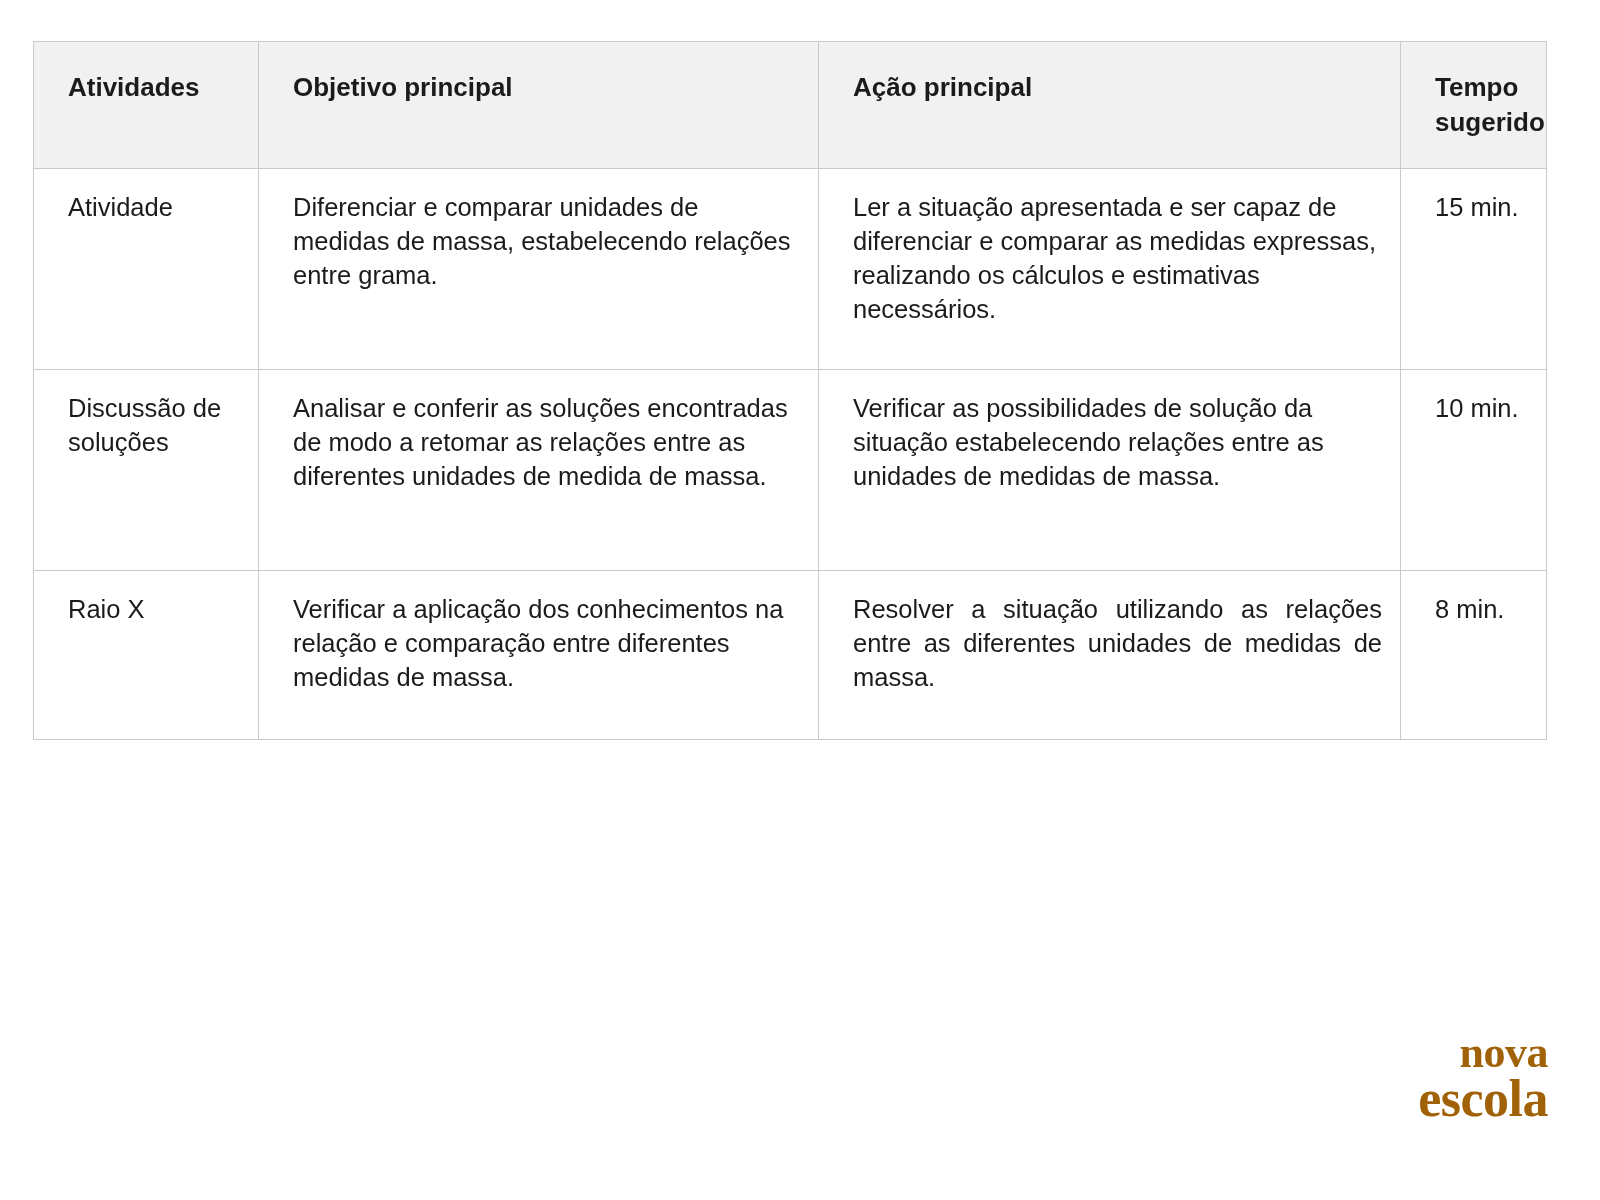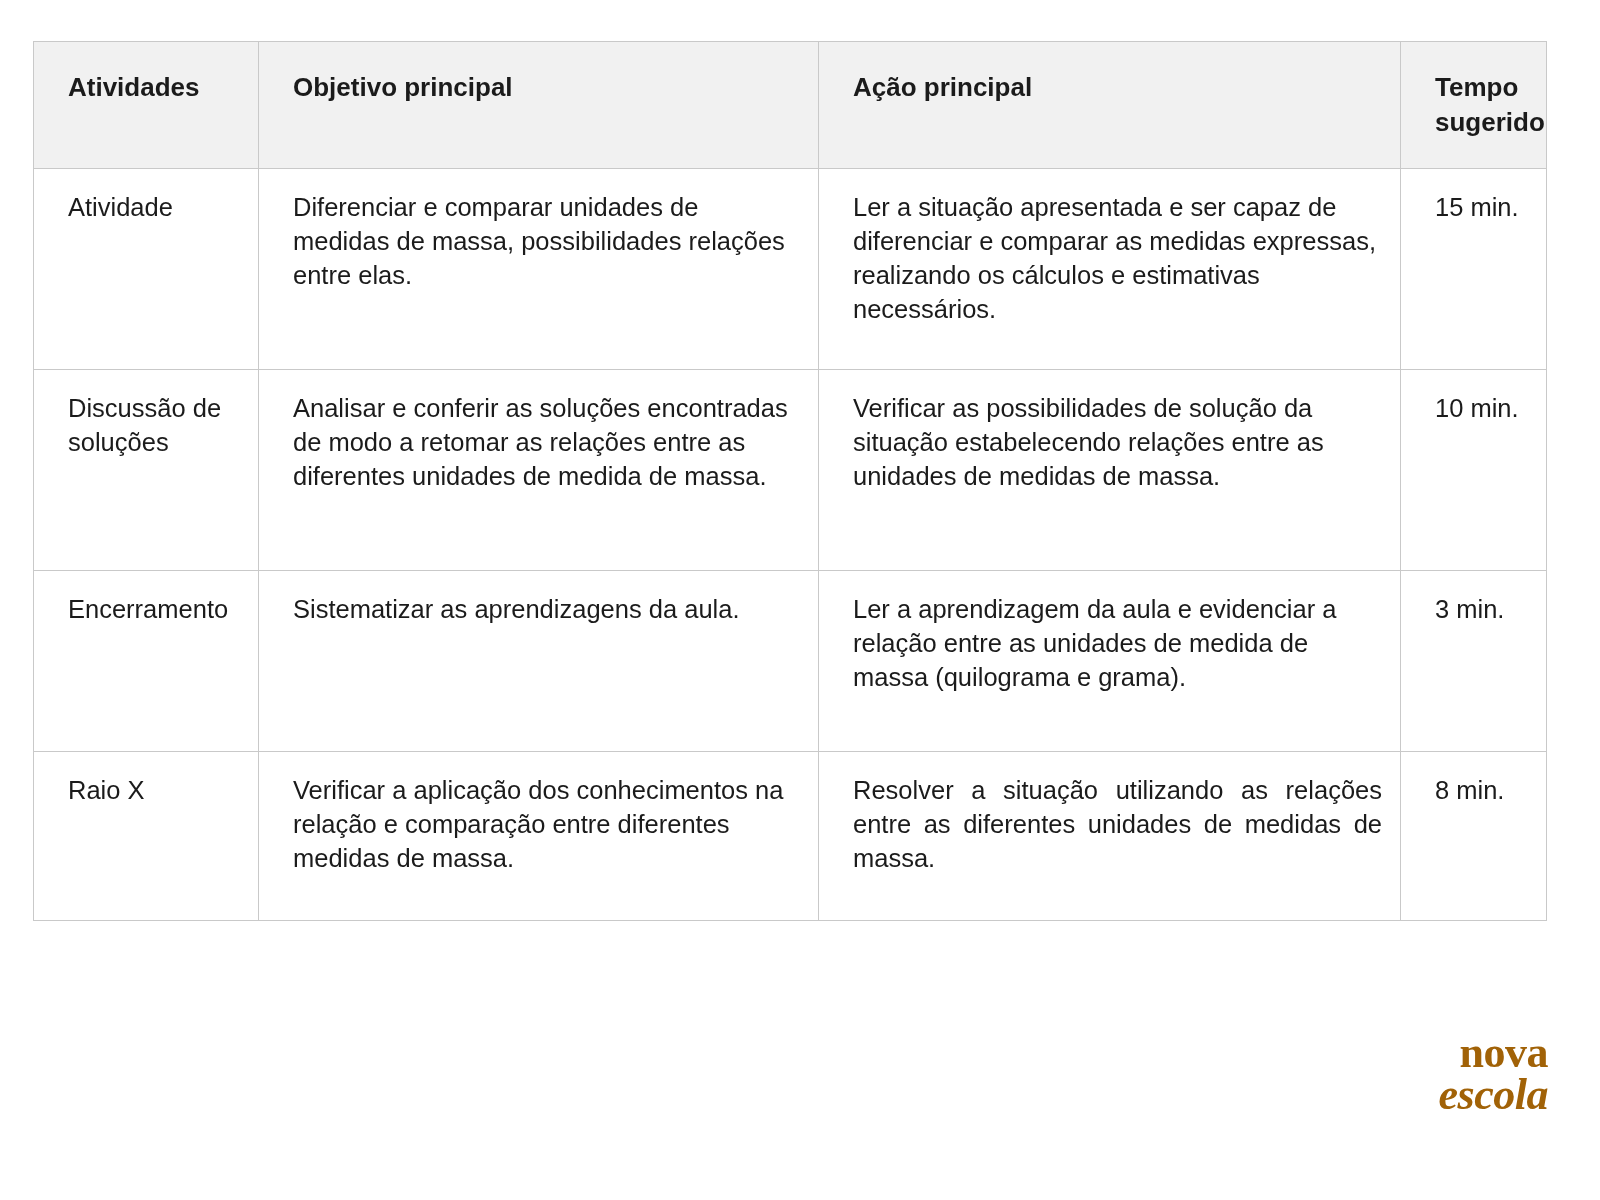--- a/index.html
+++ b/index.html
@@ -79,21 +79,21 @@
     width: 220px;
     text-align: right;
     font-family: "Liberation Serif", serif;
     font-weight: bold;
     color: #a16207;
     line-height: 0.95;
     letter-spacing: -0.5px;
     user-select: none;
   }
   .logo .l1 { font-size: 44px; display: block; }
-  .logo .l2 { font-size: 44px; display: block; font-style: italic; }
+  .logo .l2 { font-size: 52px; display: block; }
 </style>
 </head>
 <body>
 
 <div class="page">
 
   <div class="table-wrap">
     <table class="plan">
       <colgroup>
         <col class="c-atividades">
@@ -107,38 +107,32 @@
           <th>Objetivo principal</th>
           <th>Ação principal</th>
           <th>Tempo sugerido</th>
         </tr>
       </thead>
       <tbody>
 
 
         <tr class="row-atividade">
           <td>Atividade</td>
-          <td>Diferenciar e comparar unidades de medidas de massa, possibilidades relações entre elas.</td>
+          <td>Diferenciar e comparar unidades de medidas de massa, estabelecendo relações entre grama.</td>
           <td>Ler a situação apresentada e ser capaz de diferenciar e comparar as medidas expressas, realizando os cálculos e estimativas necessários.</td>
           <td>15 min.</td>
         </tr>
 
         <tr class="row-discussao">
           <td>Discussão de soluções</td>
           <td>Analisar e conferir as soluções encontradas de modo a retomar as relações entre as diferentes unidades de medida de massa.</td>
           <td>Verificar as possibilidades de solução da situação estabelecendo relações entre as unidades de medidas de massa.</td>
           <td>10 min.</td>
         </tr>
 
-        <tr class="row-encerramento">
-          <td>Encerramento</td>
-          <td>Sistematizar as aprendizagens da aula.</td>
-          <td>Ler a aprendizagem da aula e evidenciar a relação entre as unidades de medida de massa (quilograma e grama).</td>
-          <td>3 min.</td>
-        </tr>
 
         <tr class="row-raiox">
           <td>Raio X</td>
           <td>Verificar a aplicação dos conhecimentos na relação e comparação entre diferentes medidas de massa.</td>
           <td class="justify">Resolver a situação utilizando as relações entre as diferentes unidades de medidas de massa.</td>
           <td>8 min.</td>
         </tr>
 
       </tbody>
     </table>

